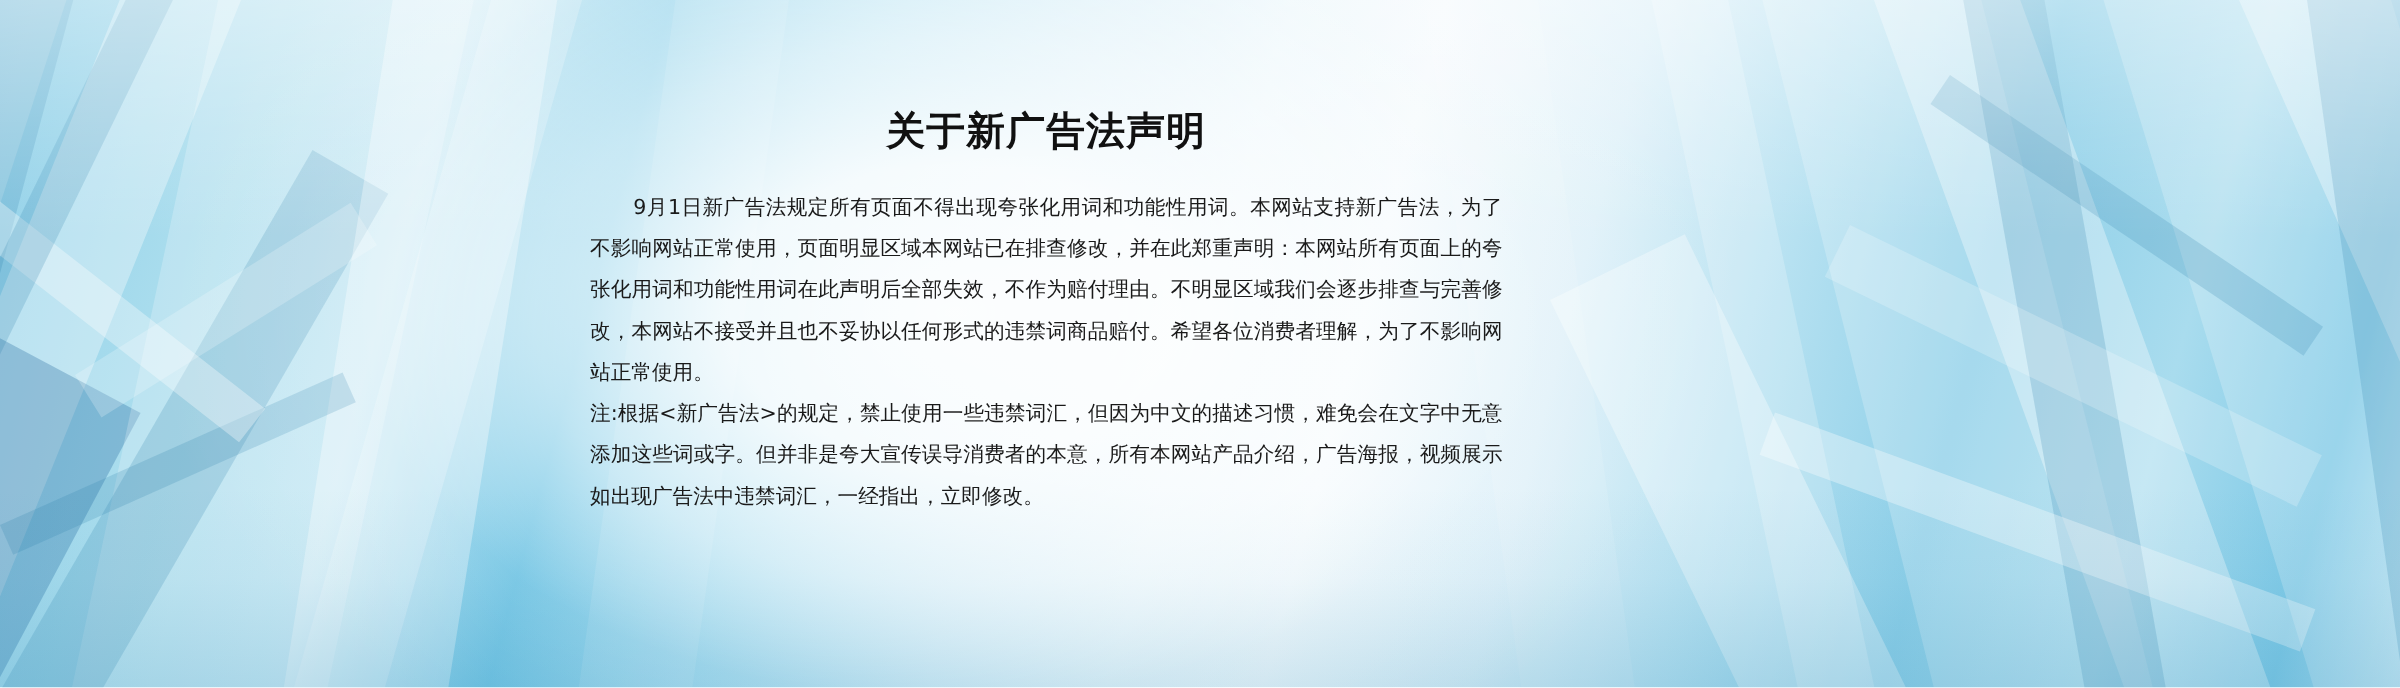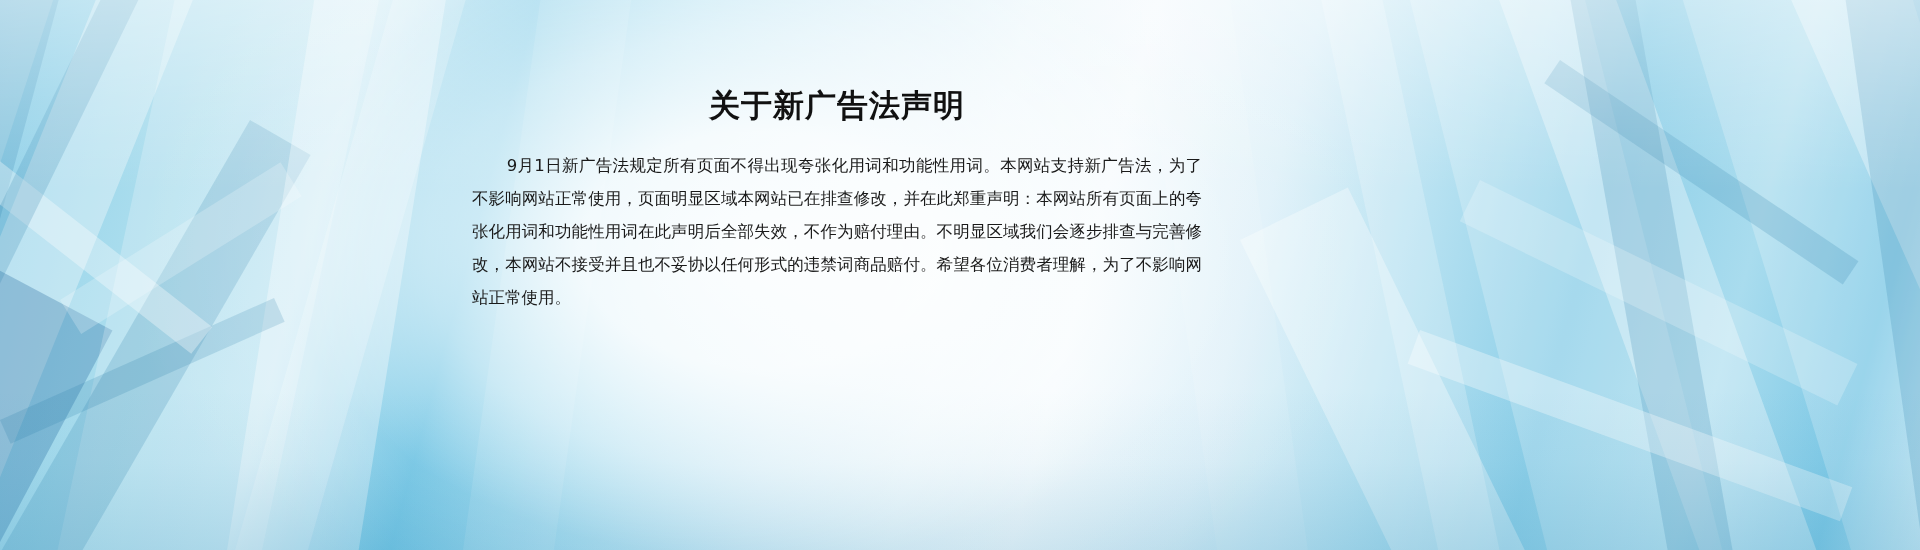--- a/index.html
+++ b/index.html
@@ -160,15 +160,16 @@
   <div class="deco" id="top-sheen"></div>
   <div class="deco" id="bottom-shade"></div>
   <div class="deco" id="center-glow"></div>
 
   <div id="content">
     <div id="statement-block">
       <h1 id="page-title">关于新广告法声明</h1>
 
       <p class="body-paragraph" id="paragraph-main">9月1日新广告法规定所有页面不得出现夸张化用词和功能性用词。本网站支持新广告法，为了不影响网站正常使用，页面明显区域本网站已在排查修改，并在此郑重声明：本网站所有页面上的夸张化用词和功能性用词在此声明后全部失效，不作为赔付理由。不明显区域我们会逐步排查与完善修改，本网站不接受并且也不妥协以任何形式的违禁词商品赔付。希望各位消费者理解，为了不影响网站正常使用。</p>
 
+      <p class="body-paragraph" id="paragraph-note">注:根据&lt;新广告法&gt;的规定，禁止使用一些违禁词汇，但因为中文的描述习惯，难免会在文字中无意添加这些词或字。但并非是夸大宣传误导消费者的本意，所有本网站产品介绍，广告海报，视频展示如出现广告法中违禁词汇，一经指出，立即修改。</p>
     </div>
   </div>
 </div>
 
 </body></html>

